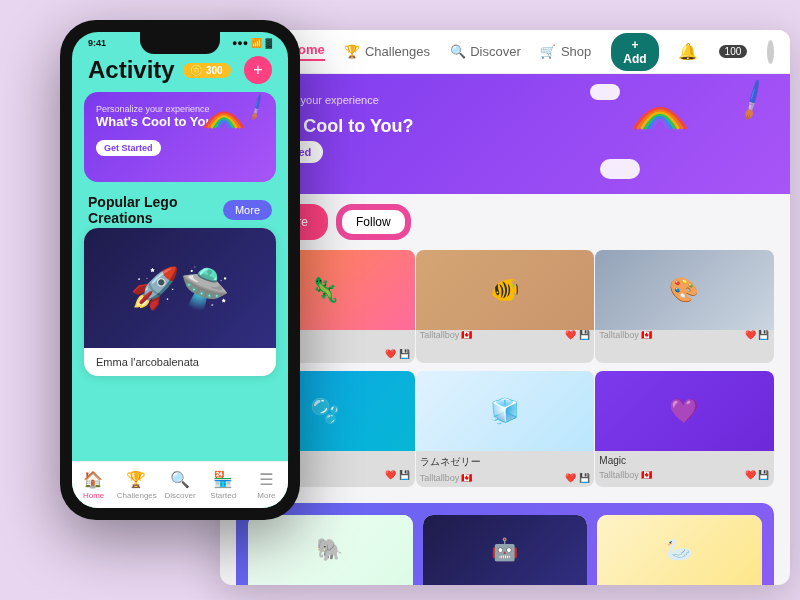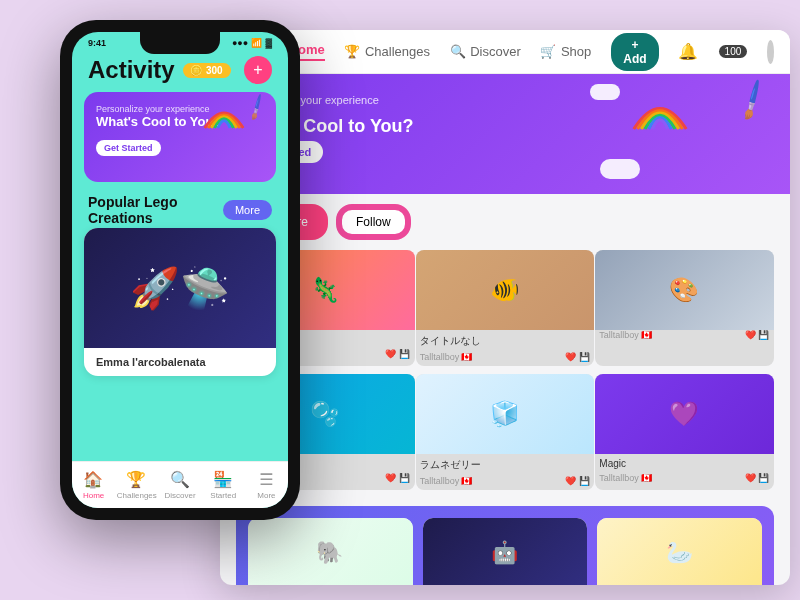--- a/index.html
+++ b/index.html
@@ -318,21 +318,21 @@
     .phone-card-img {
       width: 100%; height: 120px;
       background: linear-gradient(135deg, #1a1a2e, #16213e);
       display: flex; align-items: center; justify-content: center;
       position: relative;
       overflow: hidden;
     }
     .lego-placeholder {
       font-size: 40px;
     }
-    .phone-card-caption { padding: 8px 12px; font-size: 11px; font-weight: 700; color: #333; }
+    .phone-card-caption { padding: 8px 12px; font-size: 11px; font-weight: 400; color: #333; }
 
     
     .phone-bottom-nav {
       position: absolute;
       bottom: 0; left: 0; right: 0;
       background: white;
       border-top: 1px solid #eee;
       display: flex;
       padding: 8px 0;
     }
@@ -423,21 +423,20 @@
       <div class="grid-item">
         <div class="grid-img-placeholder color-orange">🦎</div>
         <div class="grid-caption">Untitled</div>
         <div class="grid-meta">
           <span>Talltallboy 🇨🇦</span>
           <span class="grid-meta-icons">❤️ 💾</span>
         </div>
       </div>
       <div class="grid-item">
         <div class="grid-img-placeholder color-tan">🐠</div>
-        <div class="grid-caption">タイトルなし</div>
         <div class="grid-meta">
           <span>Talltallboy 🇨🇦</span>
           <span class="grid-meta-icons">❤️ 💾</span>
         </div>
       </div>
       <div class="grid-item">
         <div class="grid-img-placeholder color-gray">🎨</div>
         <div class="grid-meta">
           <span>Talltallboy 🇨🇦</span>
           <span class="grid-meta-icons">❤️ 💾</span>

